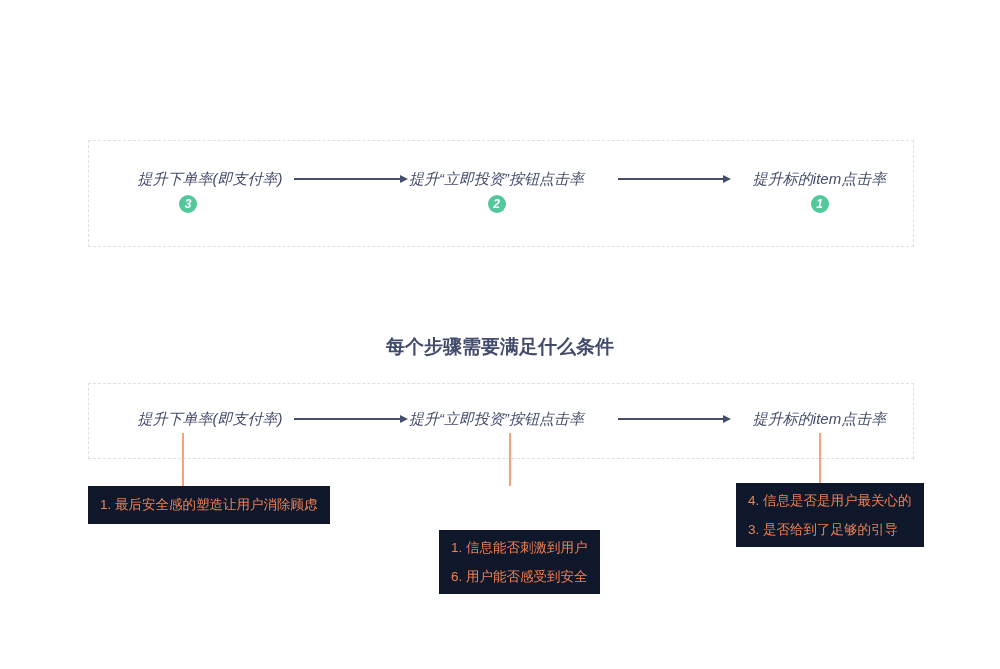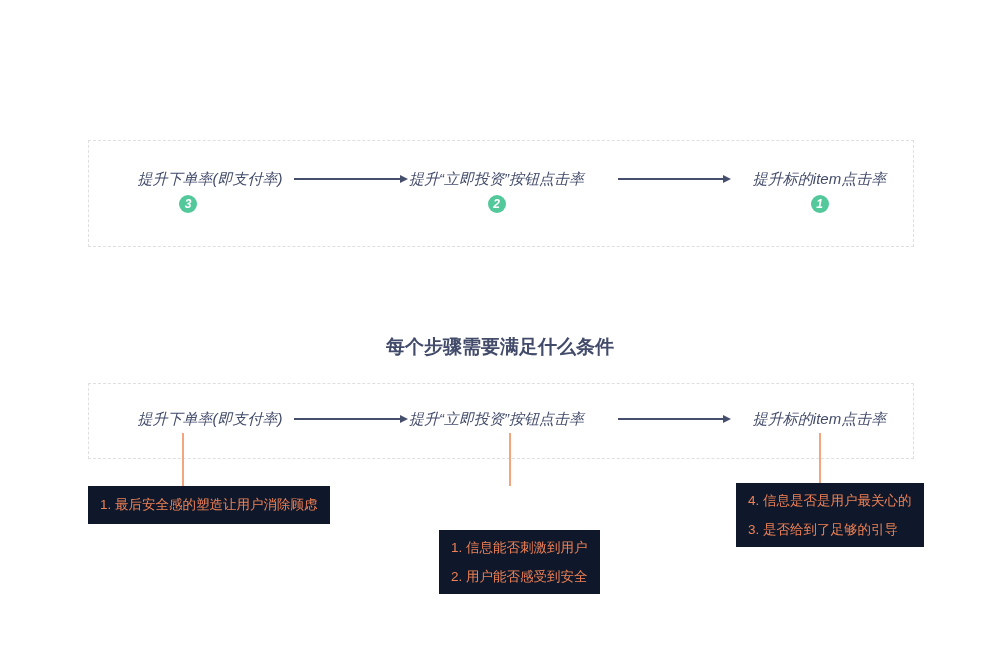--- a/index.html
+++ b/index.html
@@ -109,21 +109,21 @@
   <div id="conn1" class="connector"></div>
   <div id="conn2" class="connector"></div>
   <div id="conn3" class="connector"></div>
 
   <div id="callout1" class="callout">
     <div>1. 最后安全感的塑造让用户消除顾虑</div>
   </div>
 
   <div id="callout2" class="callout">
     <div>1. 信息能否刺激到用户</div>
-    <div>2. 用户能否感受到安全</div>
+    <div>6. 用户能否感受到安全</div>
   </div>
 
   <div id="callout3" class="callout">
     <div>4. 信息是否是用户最关心的</div>
     <div>3. 是否给到了足够的引导</div>
   </div>
 
 </div>
 
 </body></html>

